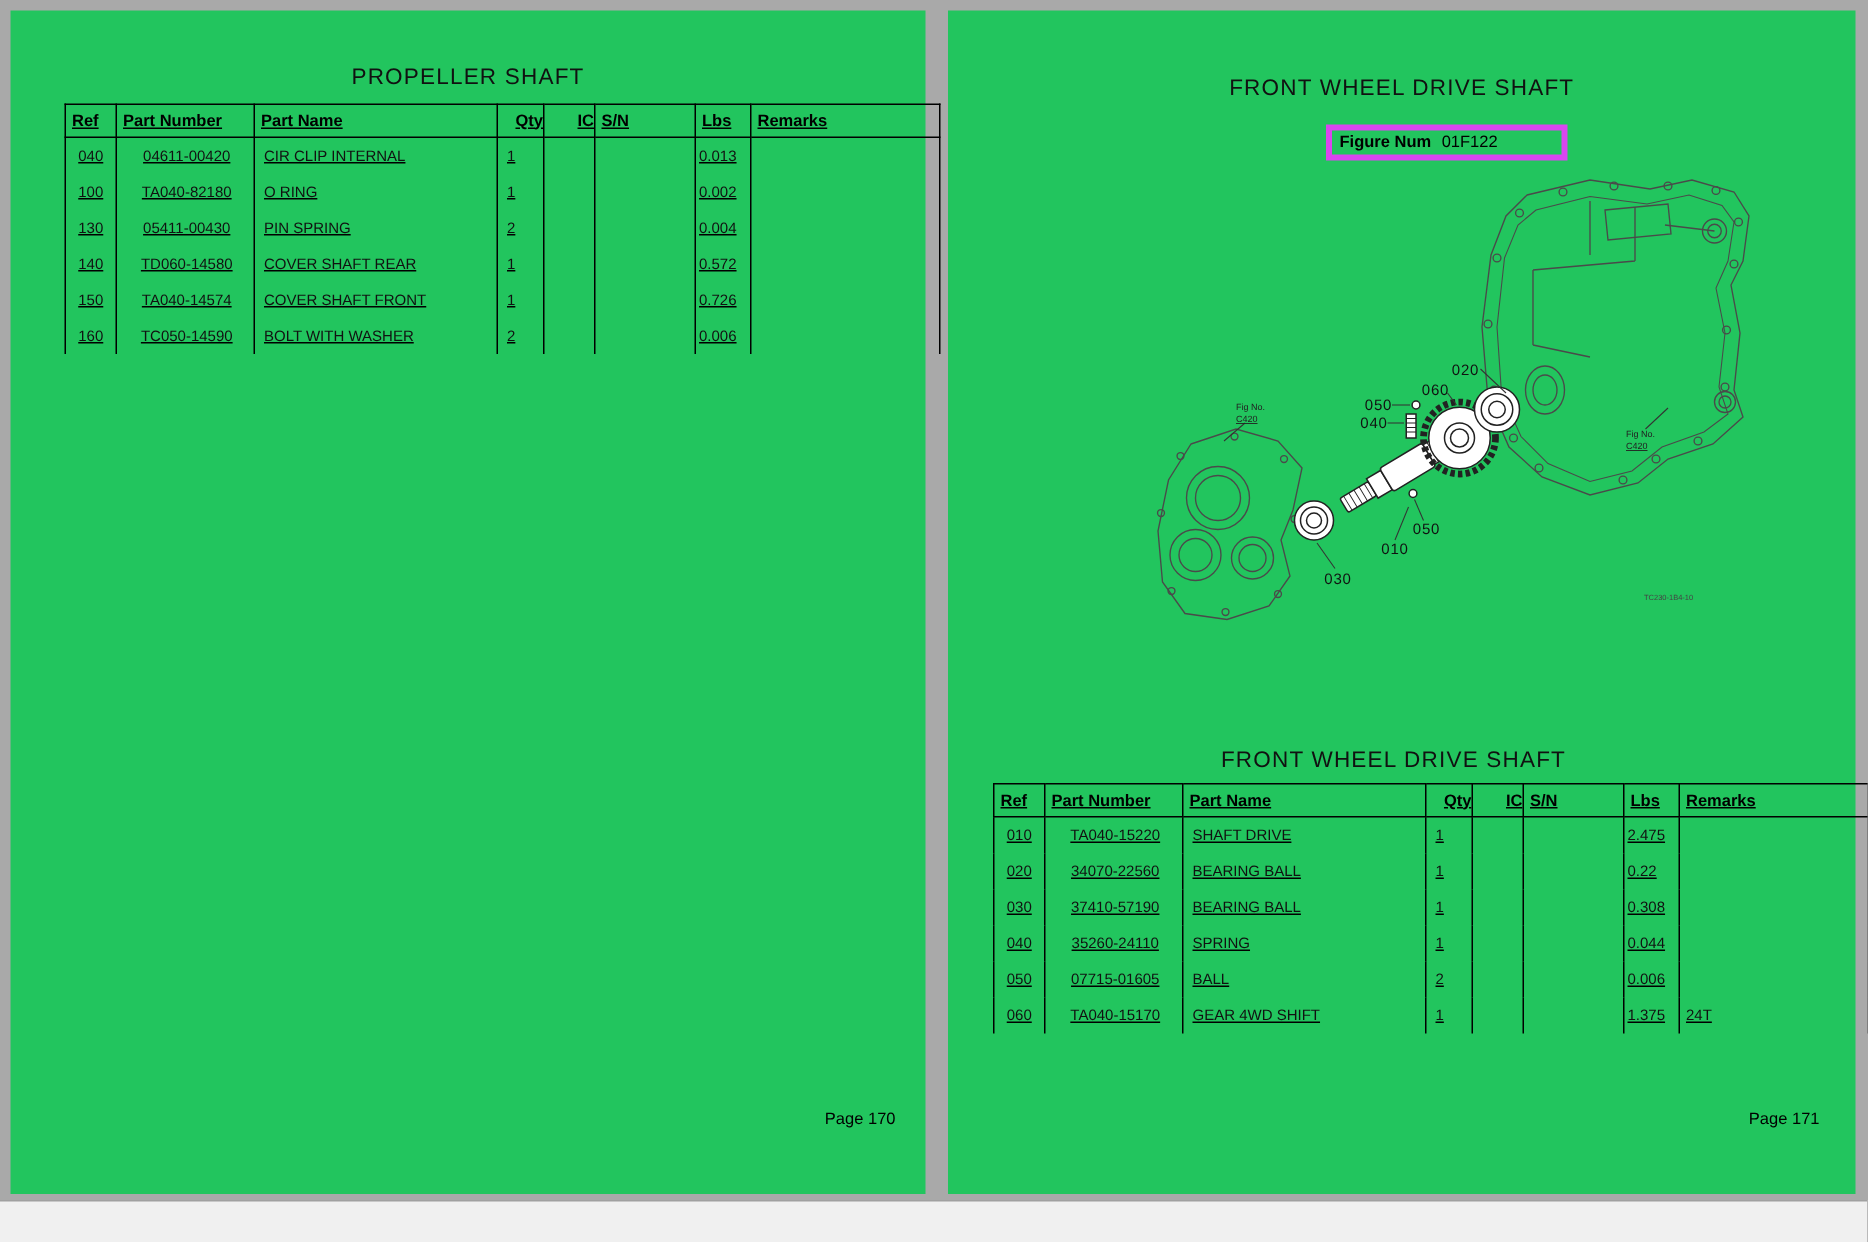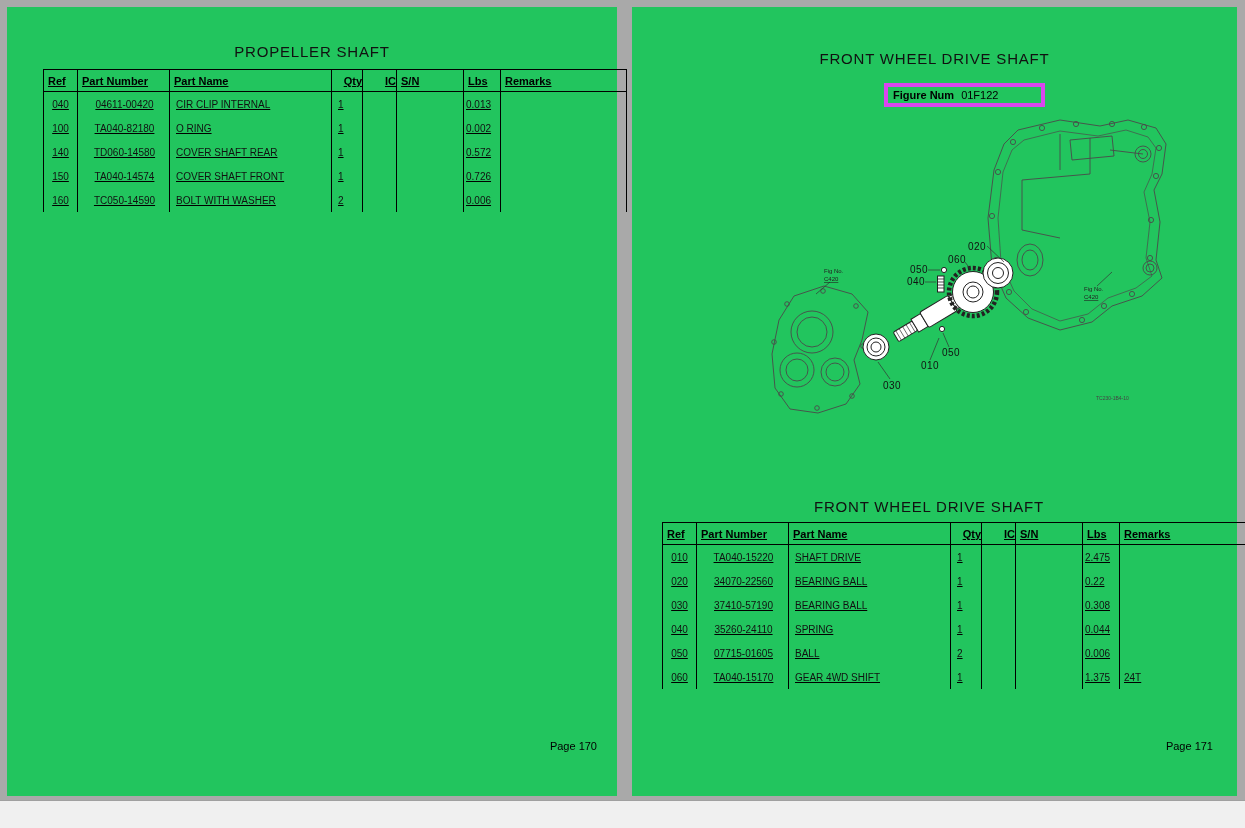--- a/index.html
+++ b/index.html
@@ -88,20 +88,30 @@
           <td></td>
         </tr>
         <tr>
           <td>100</td>
           <td>TA040-82180</td>
           <td>O RING</td>
           <td>1</td>
           <td></td>
           <td></td>
           <td>0.002</td>
+          <td></td>
+        </tr>
+        <tr>
+          <td>130</td>
+          <td>05411-00430</td>
+          <td>PIN SPRING</td>
+          <td>2</td>
+          <td></td>
+          <td></td>
+          <td>0.004</td>
           <td></td>
         </tr>
         <tr>
           <td>140</td>
           <td>TD060-14580</td>
           <td>COVER SHAFT REAR</td>
           <td>1</td>
           <td></td>
           <td></td>
           <td>0.572</td>

